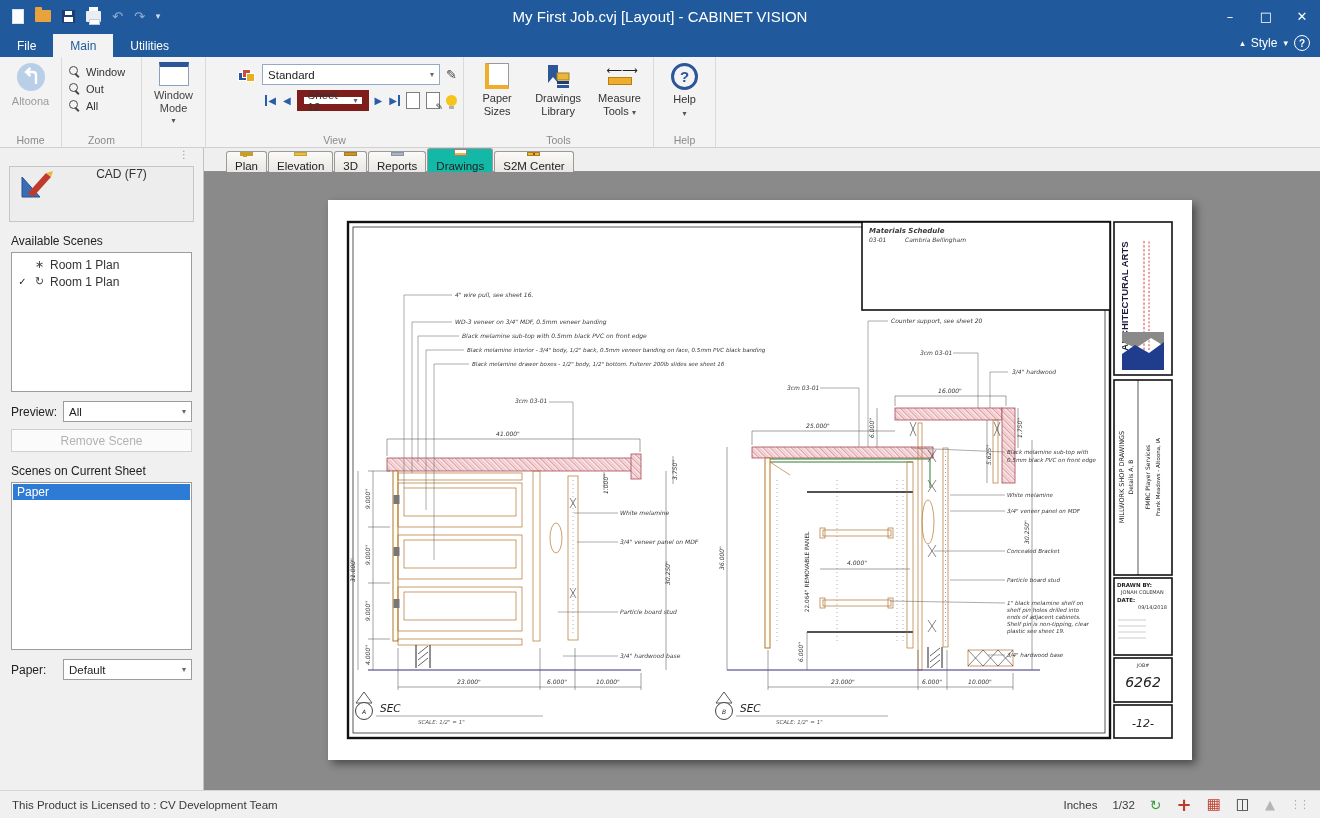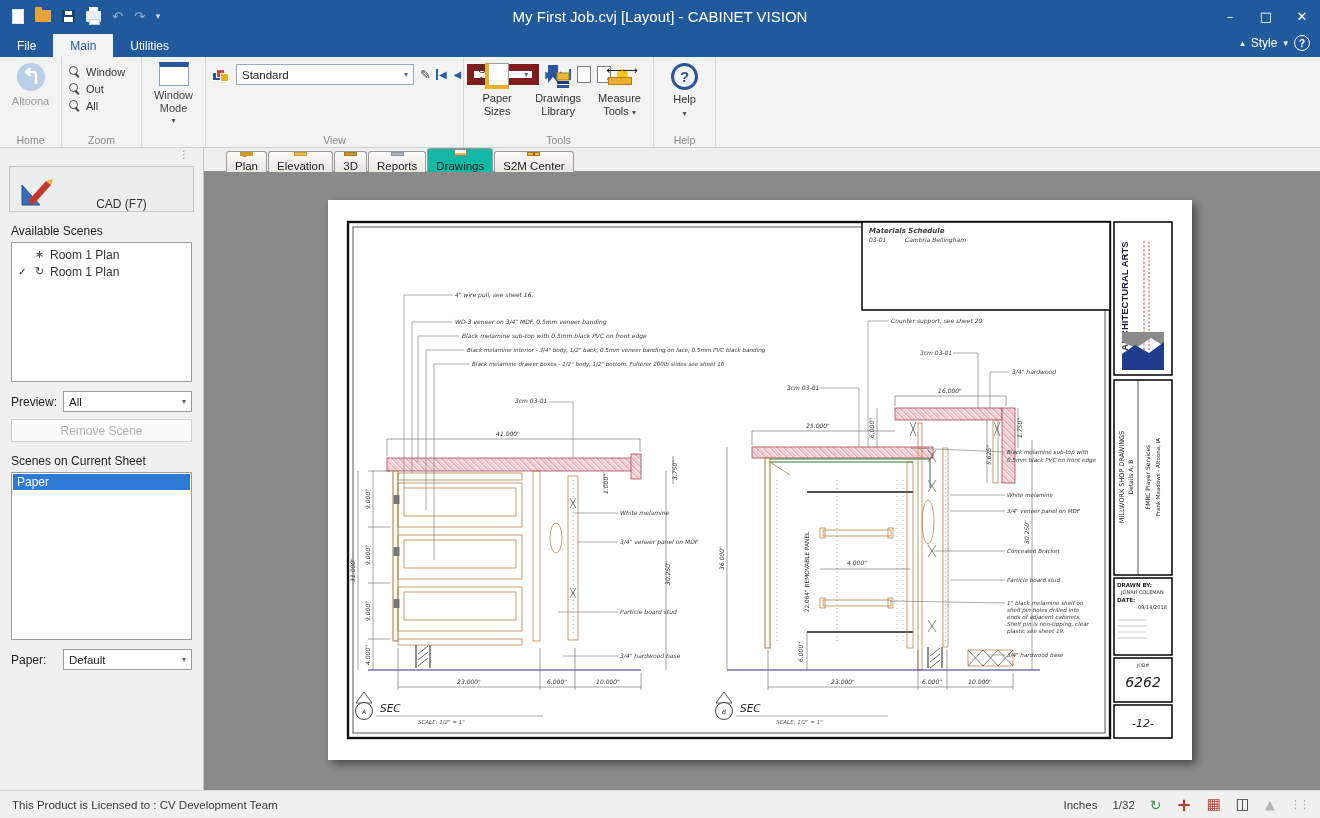--- a/index.html
+++ b/index.html
@@ -39,21 +39,21 @@
   .grouplabel{position:absolute;bottom:1px;left:0;right:0;text-align:center;font-size:10.5px;color:#8a8a8a;}
   .bigbtn{display:flex;flex-direction:column;align-items:center;gap:2px;padding:1px 6px;font-size:11px;color:#444;text-align:center;line-height:1.15;}
   .bigbtn .cap{margin-top:1px;}
   .dis{color:#9b9b9b;}
   .zoomcol{display:flex;flex-direction:column;gap:4px;padding-top:4px;}
   .zoomitem{display:flex;align-items:center;gap:5px;font-size:11px;color:#333;}
   .mag{width:13px;height:13px;position:relative;display:inline-block;}
   .mag:before{content:"";position:absolute;left:1px;top:1px;width:7px;height:7px;border:1.4px solid #4a4a4a;border-radius:50%;}
   .mag:after{content:"";position:absolute;left:8px;top:8px;width:5px;height:1.6px;background:#4a4a4a;transform:rotate(45deg);transform-origin:0 0;}
   .wmicon{width:30px;height:24px;background:#fff;border:1px solid #8aa2bd;border-top:5px solid #2b579a;}
-  .viewgrid{display:flex;flex-direction:row;gap:5px;padding-top:3px;align-items:flex-end;}
+  .viewgrid{display:flex;flex-direction:column;gap:5px;padding-top:3px;align-items:flex-end;}
   .vrow{display:flex;align-items:center;gap:6px;}
   .layersicon{position:relative;width:18px;height:16px;}
   .layersicon i{position:absolute;width:9px;height:9px;border:1px solid #fff;}
   .combo{background:#fff;border:1px solid #93a9c4;height:21px;display:flex;align-items:center;font-size:11.5px;color:#222;padding:0 5px;}
   .combo .caret{margin-left:auto;font-size:8px;color:#666;font-family:"DejaVu Sans",sans-serif;}
   .navg{color:#2a5da8;font-family:"DejaVu Sans",sans-serif;font-size:10px;display:flex;align-items:center;gap:7px;}
   .navg .b{border-left:2px solid #2a5da8;padding-left:1px;}
   .navg .e{border-right:2px solid #2a5da8;padding-right:1px;}
   .spin{background:#fff;border:7px solid #7f1d1d;height:21px;width:72px;display:flex;align-items:center;font-size:11.5px;padding:0 4px;}
   .pageicon{width:14px;height:17px;background:#fff;border:1px solid #7e7e7e;position:relative;}
@@ -65,21 +65,21 @@
   .ic-measure{width:26px;height:26px;position:relative;}
   .ic-measure .arr{position:absolute;top:2px;left:0;right:0;text-align:center;font-size:11px;color:#222;font-family:"DejaVu Sans",sans-serif;}
   .ic-measure .rul{position:absolute;bottom:4px;left:1px;width:24px;height:8px;background:#eead2b;border:1px solid #b57f12;}
   .ic-help{width:27px;height:27px;border:3px solid #2b579a;border-radius:50%;color:#2b579a;font-weight:bold;font-size:15px;display:flex;align-items:center;justify-content:center;}
   .caretdn{font-size:8px;color:#555;font-family:"DejaVu Sans",sans-serif;}
 
   
   .content{position:absolute;top:148px;bottom:28px;left:0;right:0;display:flex;}
   .sidebar{width:204px;background:#f0f0f0;border-right:1px solid #c3c3c3;position:relative;}
   .handle{text-align:right;padding:1px 14px 0;color:#999;font-size:10px;font-family:"DejaVu Sans",sans-serif;}
-  .cadbtn{margin:6px 9px 0;height:46px;background:#ededed;border:1px solid #c6c6c6;display:flex;align-items:flex-end;padding:0 6px;}
+  .cadbtn{margin:6px 9px 0;height:56px;background:#ededed;border:1px solid #c6c6c6;display:flex;align-items:flex-start;padding:0 6px;}
   .cadbtn .cap{flex:1;text-align:center;font-size:12px;color:#333;}
   .sblabel{margin:12px 11px 4px;font-size:12px;color:#222;}
   .listbox{margin:0 11px;background:#fff;border:1px solid #9c9c9c;font-size:12px;overflow:hidden;}
   .lb1{height:140px;padding-top:3px;}
   .lb2{height:168px;}
   .scene{display:flex;align-items:center;height:17px;padding-left:4px;gap:4px;}
   .scene .chk{width:13px;text-align:center;font-family:"DejaVu Sans",sans-serif;font-size:10px;color:#222;}
   .scene .sic{width:13px;text-align:center;font-family:"DejaVu Sans",sans-serif;font-size:11px;color:#444;}
   .selrow{background:#2e7bd6;color:#fff;padding:1px 4px;margin:1px;font-size:12px;}
   .formrow{display:flex;align-items:center;margin:9px 11px 0;}

